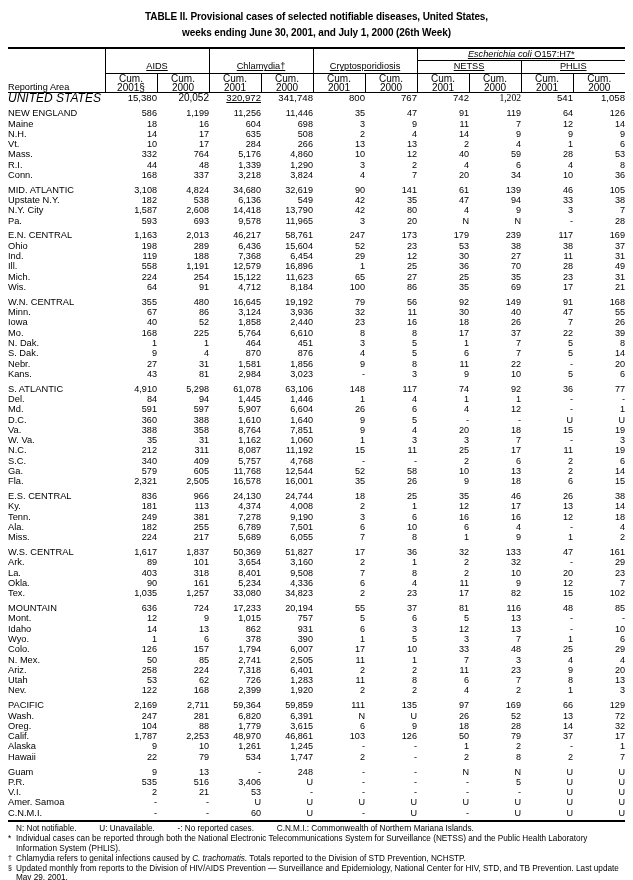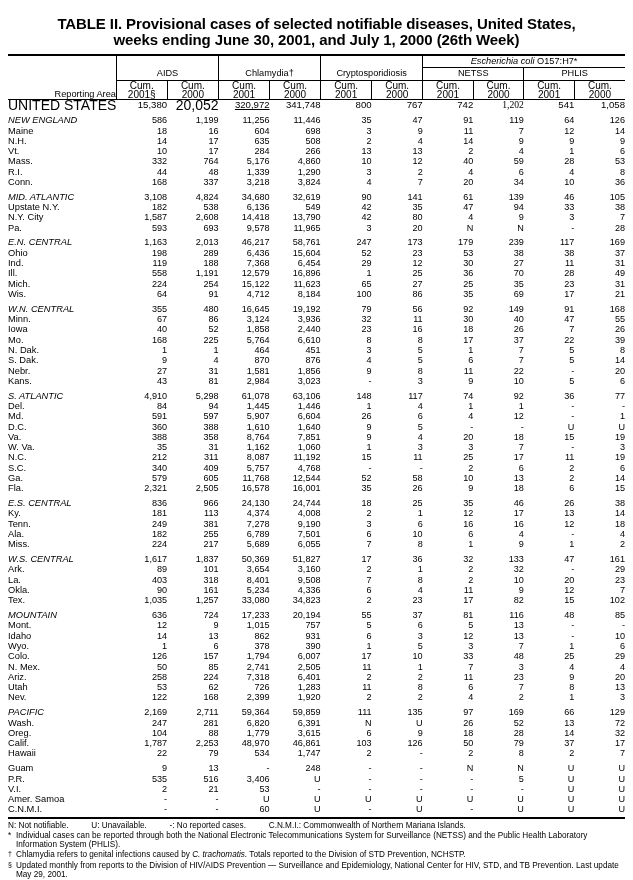--- a/index.html
+++ b/index.html
@@ -18,23 +18,23 @@
     position: relative;
     width: 633px;
     height: 880px;
     padding: 0 8px;
   }
 
   
   .title-block {
     text-align: center;
     font-weight: bold;
-    font-size: 15px;
+    font-size: 10px;
     line-height: 16px;
-    padding-top: 16px;
+    padding-top: 9px;
     letter-spacing: -0.1px;
   }
   .title-line { display: block; white-space: nowrap; }
 
   
   table.tbl {
     width: 617px;
     border-collapse: collapse;
     font-size: 9.1px;
     line-height: 10.3px;
@@ -46,23 +46,24 @@
     vertical-align: bottom;
   }
 
   
   .hd {
     text-align: center;
     font-weight: bold;
     font-size: 9.2px;
     line-height: 10.4px;
     white-space: nowrap;
+    text-decoration: underline;
   }
   .hd-area {
-    text-align: right;
+    text-align: left;
     font-weight: bold;
     font-size: 9.2px;
     vertical-align: bottom;
     padding-left: 1px;
     padding-bottom: 1px;
   }
   .hd-sub {
     text-align: center;
     font-weight: bold;
     font-size: 10px;
@@ -84,39 +85,40 @@
     padding-left: 1px;
     font-size: 9.3px;
   }
   td.num {
     text-align: right;
     white-space: nowrap;
     padding-right: 9px;
     font-size: 9.1px;
     font-variant-numeric: tabular-nums;
   }
-  tr.region td.area { letter-spacing: 0px; font-style: italic; }
+  tr.region td.area { letter-spacing: 0px; }
   tr.gap td { height: 4.5px; line-height: 4.5px; font-size: 1px; }
 
   
   col.c-area { width: 97px; }
   col.c-num  { width: 52px; }
 
   
   .footnotes {
     width: 617px;
     margin-top: 2px;
     border-top: 2.4px solid #000;
     padding-top: 2px;
     font-size: 8.2px;
     line-height: 9.6px;
   }
   .fn-legend {
     white-space: pre;
     font-size: 8.2px;
+    margin-left: 8px;
   }
   .fn-row {
     display: block;
     position: relative;
     padding-left: 8px;
     margin-top: 0.5px;
   }
   .fn-mark {
     position: absolute;
     left: 0; top: 0;
@@ -199,23 +201,23 @@
         <td class="vline-l hd-sub">
           <span>Cum.</span><br><span>2001</span>
         </td>
         <td class="vline-l hd-sub">
           <span>Cum.</span><br><span>2000</span>
         </td>
       </tr>
     </thead>
     <tbody id="tbody">
         <tr class="data total">
-          <td class="area" style="font-size: 14px;">UNITED STATES</td>
+          <td class="area" style="font-size: 12px; font-style: italic;">UNITED STATES</td>
           <td class="num" style="font-size: 9.6px;">15,380</td>
-          <td class="num" style="font-size: 14px;">20,052</td>
+          <td class="num" style="font-size: 10px;">20,052</td>
           <td class="num" style="font-size: 9.6px; text-decoration: underline;">320,972</td>
           <td class="num" style="font-size: 9.6px;">341,748</td>
           <td class="num" style="font-size: 9.6px;">800</td>
           <td class="num" style="font-size: 9.6px;">767</td>
           <td class="num" style="font-size: 9.6px; text-align: right;">742</td>
           <td class="num" style="font-size: 9.6px; font-family: Liberation Serif, serif;">1,202</td>
           <td class="num" style="font-size: 9.6px;">541</td>
           <td class="num" style="font-size: 9.6px;">1,058</td>
         </tr>
         <tr class="gap">
@@ -993,20 +995,33 @@
           <td class="num">48,970</td>
           <td class="num">46,861</td>
           <td class="num">103</td>
           <td class="num">126</td>
           <td class="num">50</td>
           <td class="num">79</td>
           <td class="num">37</td>
           <td class="num">17</td>
         </tr>
         <tr class="data state">
+          <td class="area">Alaska</td>
+          <td class="num">9</td>
+          <td class="num">10</td>
+          <td class="num">1,261</td>
+          <td class="num">1,245</td>
+          <td class="num">-</td>
+          <td class="num">-</td>
+          <td class="num">1</td>
+          <td class="num">2</td>
+          <td class="num">-</td>
+          <td class="num">1</td>
+        </tr>
+        <tr class="data state">
           <td class="area">Hawaii</td>
           <td class="num">22</td>
           <td class="num">79</td>
           <td class="num">534</td>
           <td class="num">1,747</td>
           <td class="num">2</td>
           <td class="num">-</td>
           <td class="num">2</td>
           <td class="num">8</td>
           <td class="num">2</td>

